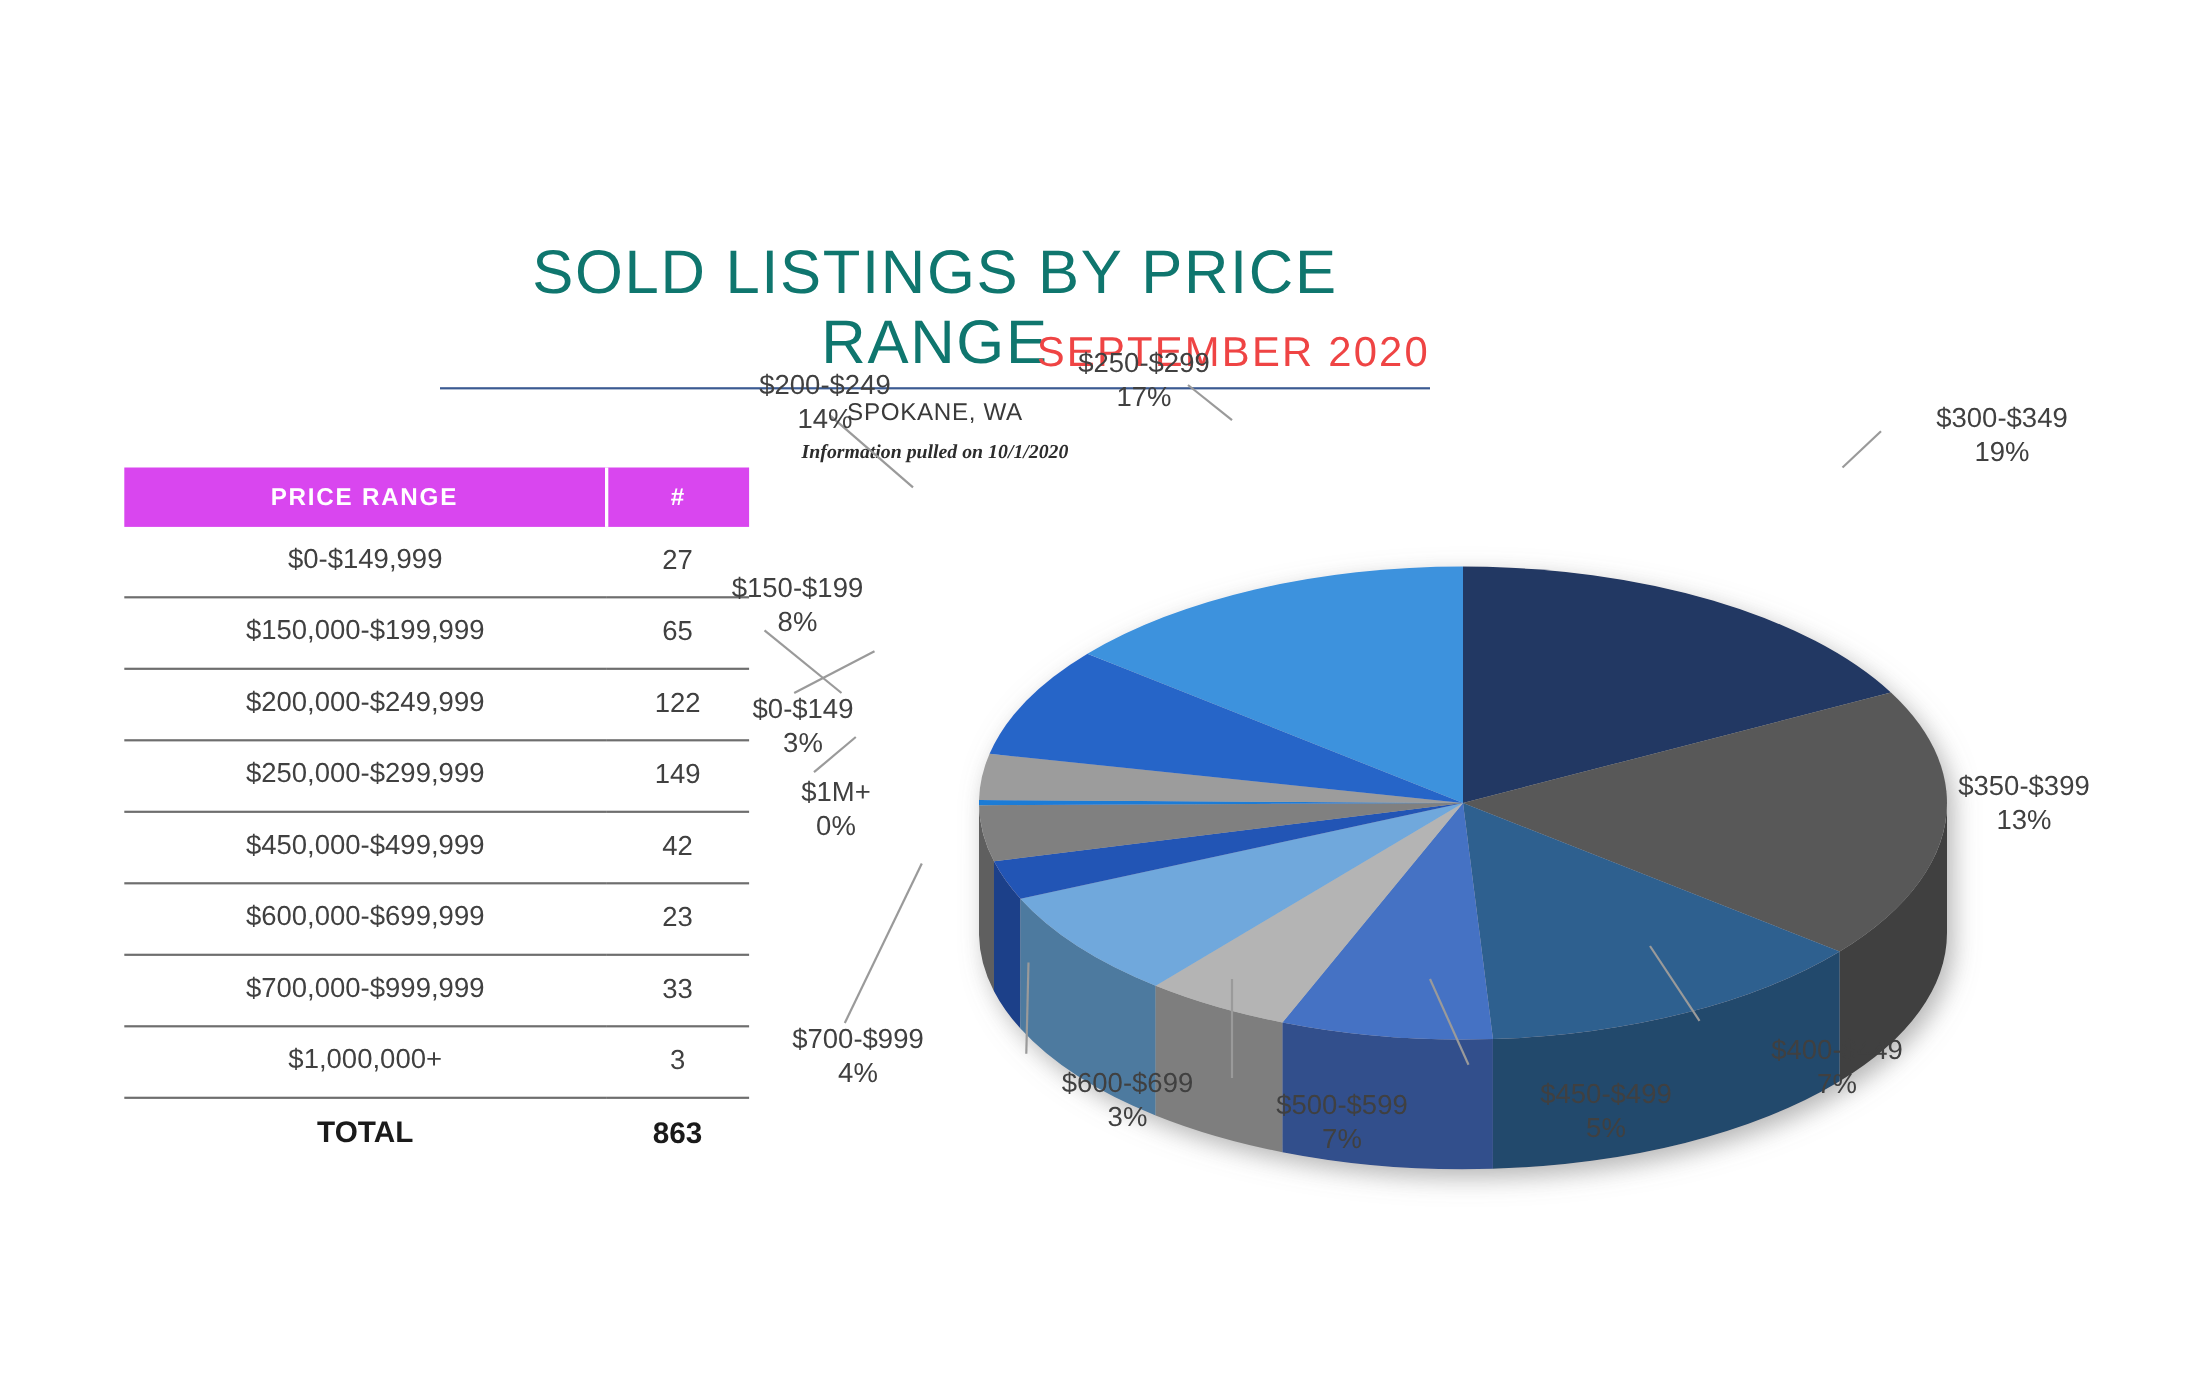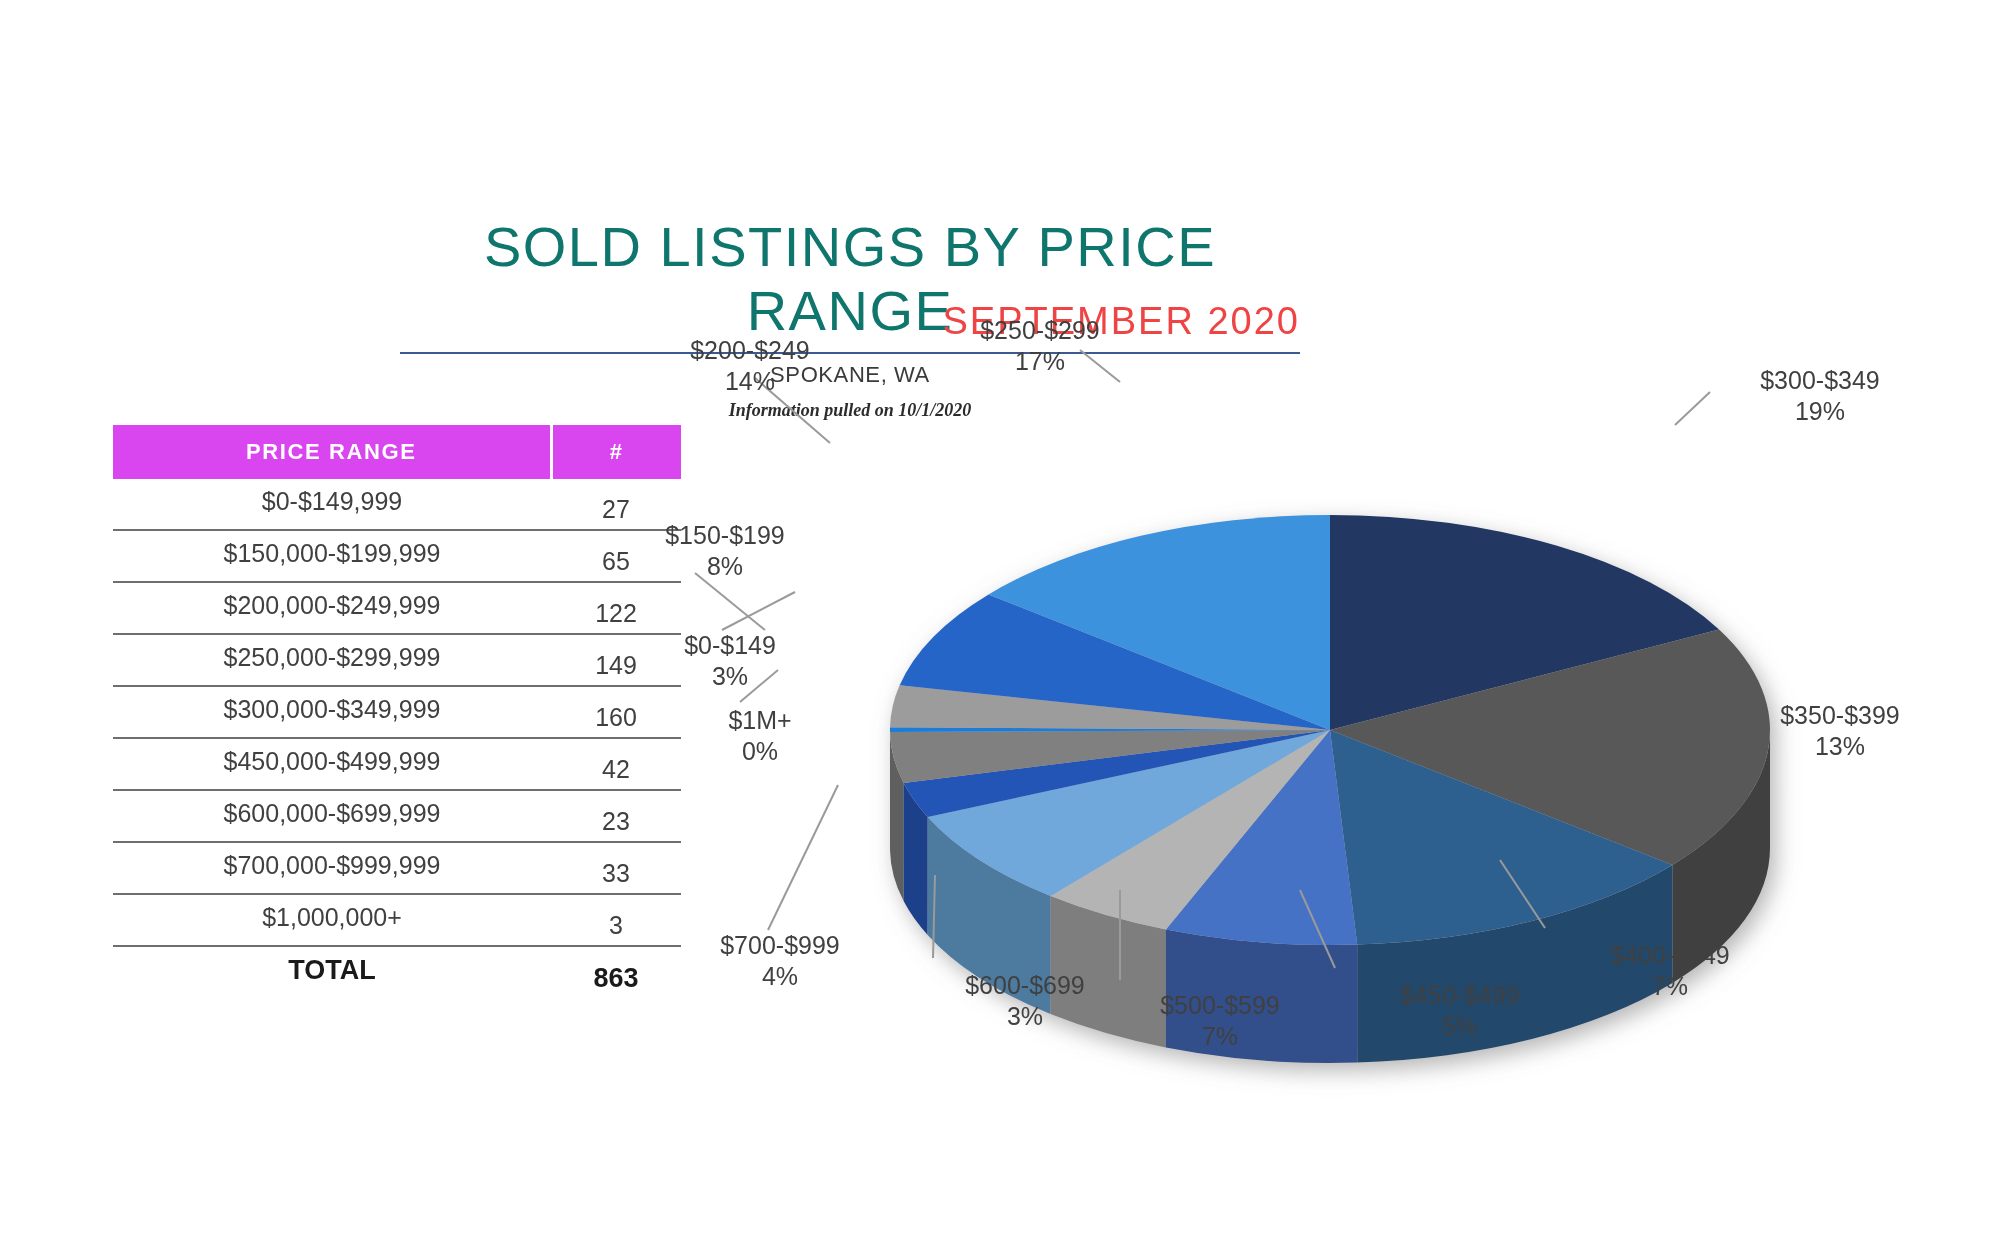--- a/index.html
+++ b/index.html
@@ -42,21 +42,21 @@
   }
   #price-table th.th-range { width:438px; border-right:3px solid #fff; }
   #price-table th.th-count { width:130px; }
   #price-table td {
     font-size:25px; color:#404040; font-weight:400;
     border-bottom:2px solid #6e6e6e;
     padding:8px 0 9px 0;
     text-align:center; vertical-align:middle;
   }
   #price-table td.c-range { padding-bottom:13px; }
-  #price-table td.c-count { font-size:25px; padding-top:16px; padding-bottom:5px;text-align:center; }
+  #price-table td.c-count { font-size:25px; padding-top:16px; padding-bottom:18px;text-align:center; }
   #price-table tr.total-row td {
     border-bottom:none; font-weight:bold; color:#1a1a1a; font-size:27px;
   }
   #price-table tr.total-row td.c-count { font-size:27px; }
 
   
   #pie-area { position:absolute; left:690px; top:330px; width:1310px; height:900px; }
   #pie-svg { display:block; }
 
   .lbl { position:absolute; text-align:center; color:#404040; font-size:25px; line-height:1.22; }
@@ -89,24 +89,20 @@
           <td class="c-range">$150,000-$199,999</td>
           <td class="c-count">65</td>
         </tr>
         <tr>
           <td class="c-range">$200,000-$249,999</td>
           <td class="c-count">122</td>
         </tr>
         <tr>
           <td class="c-range">$250,000-$299,999</td>
           <td class="c-count">149</td>
-        </tr>
-        <tr>
-          <td class="c-range">$300,000-$349,999</td>
-          <td class="c-count">160</td>
         </tr>
         <tr>
           <td class="c-range">$450,000-$499,999</td>
           <td class="c-count">42</td>
         </tr>
         <tr>
           <td class="c-range">$600,000-$699,999</td>
           <td class="c-count">23</td>
         </tr>
         <tr>

